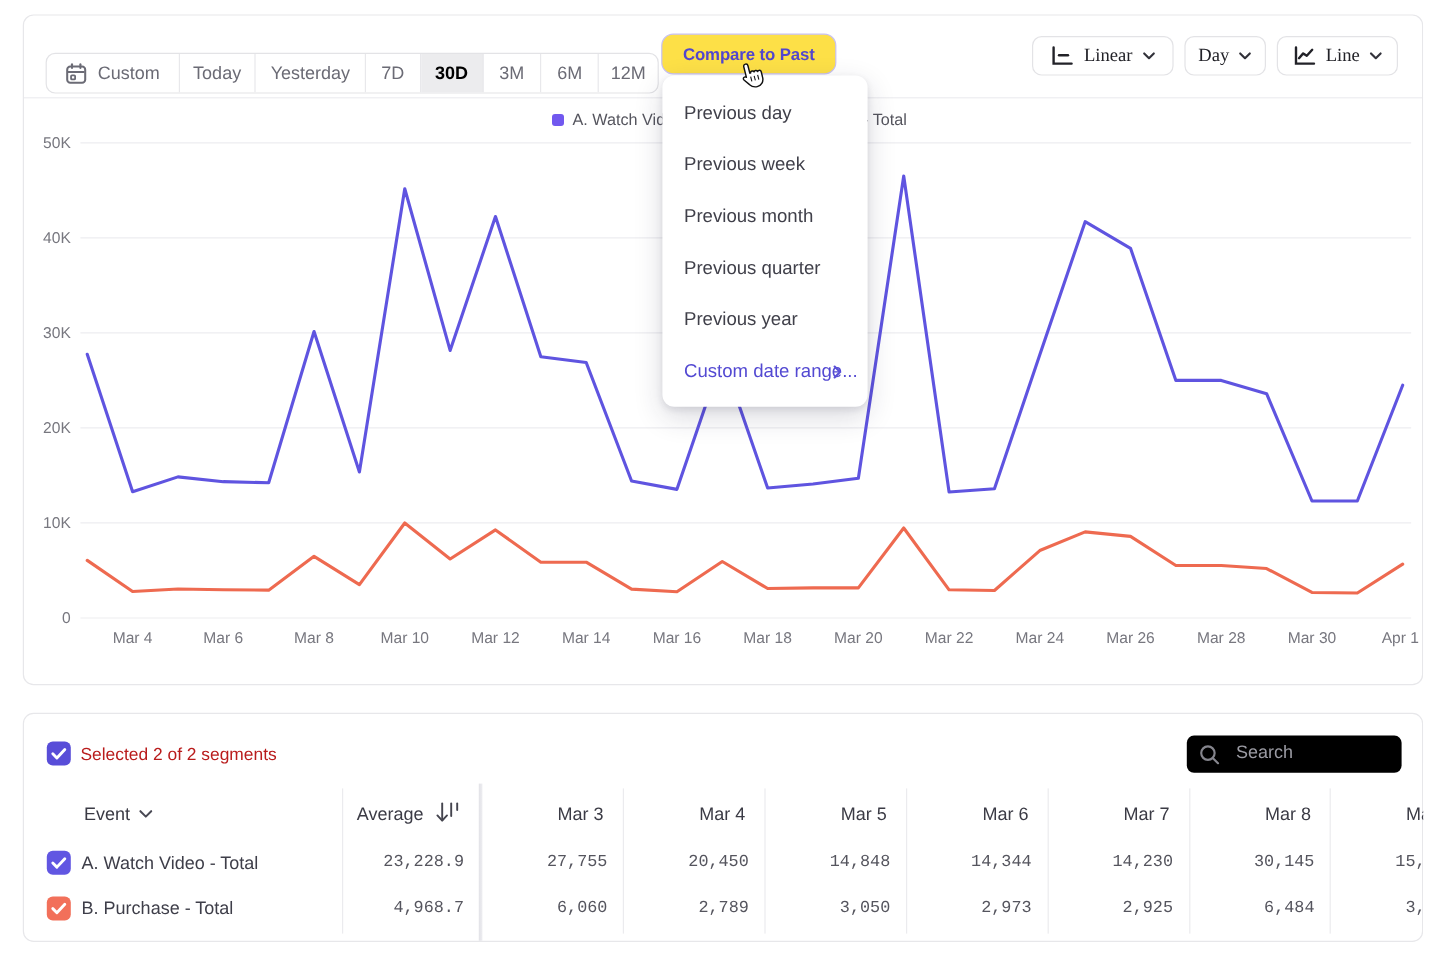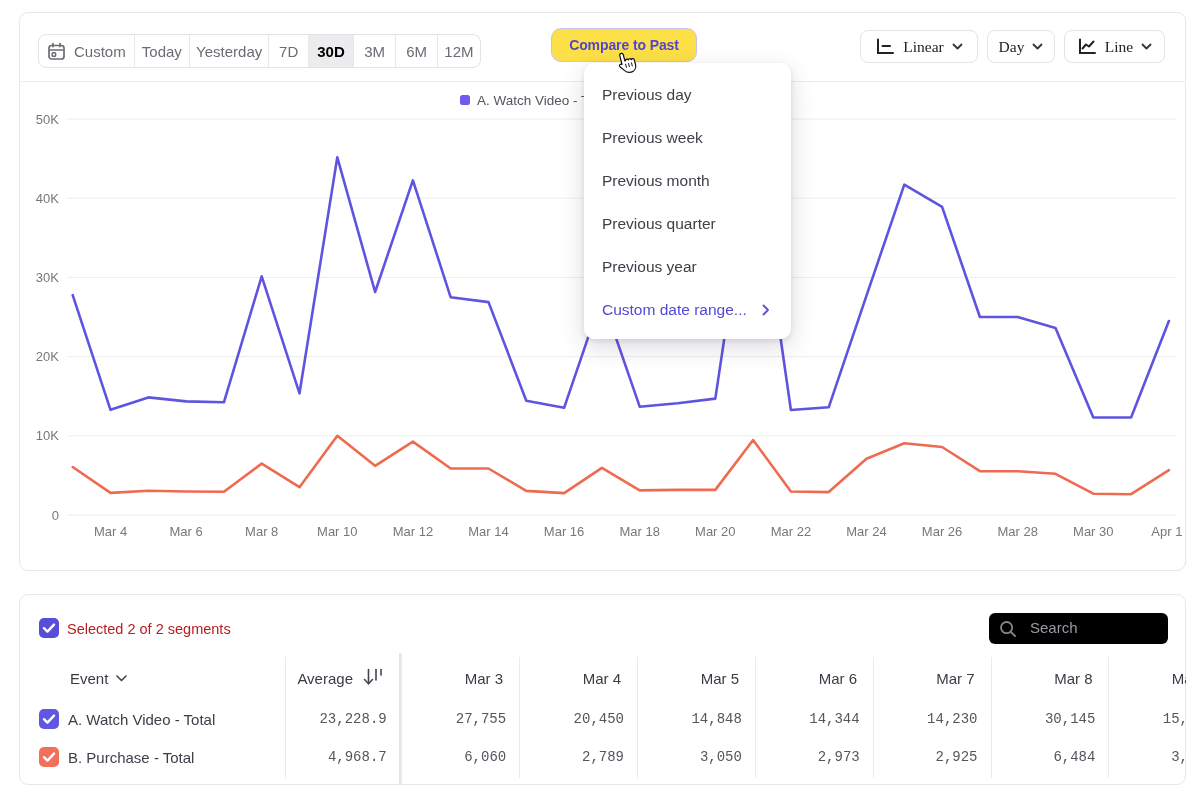--- a/index.html
+++ b/index.html
@@ -3,33 +3,33 @@
 <meta charset="utf-8">
 <style>
 * { margin:0; padding:0; box-sizing:border-box; }
 html,body { width:1200px; height:802px; background:#fff; font-family:"Liberation Sans",sans-serif; overflow:hidden; }
 body { position:relative; }
 .card { position:absolute; background:#fff; border:1px solid #e7e7ea; border-radius:9px; }
 #card1 { left:19px; top:12px; width:1167px; height:559px; }
 #card2 { left:19px; top:594px; width:1167px; height:191px; overflow:hidden; }
 #tooldiv { position:absolute; left:20px; top:81px; width:1165px; height:1px; background:#ededf0; }
 
-#seg { position:absolute; left:38px; top:34px; width:443px; height:34px; border:1px solid #e3e3e6; border-radius:8px; display:flex; align-items:stretch; overflow:hidden; }
+#seg { position:absolute; left:38px; top:44px; width:511px; height:34px; border:1px solid #e3e3e6; border-radius:8px; display:flex; align-items:stretch; overflow:hidden; }
 #seg .s { display:flex; align-items:center; justify-content:center; border-right:1px solid #e8e8eb; color:#6b6b75; font-size:15px; }
 #seg .s:last-child { border-right:none; }
 #seg .sel { background:#ececee; color:#000000; font-weight:700; }
 
 #cmp { position:absolute; left:551px; top:28px; width:146px; height:34px; background:#fde047; border:1px solid #c8c1f1; border-radius:10px; color:#5246ce; font-size:14px; font-weight:600; letter-spacing:-0.1px; display:flex; align-items:center; justify-content:center; }
 
 .rbtn { position:absolute; top:30px; height:33px; background:#fff; border:1px solid #e3e3e6; border-radius:8px; display:flex; align-items:center; justify-content:center; gap:8px; color:#222228; font-size:15.5px; font-weight:500;font-family:Liberation Serif, serif; }
 #blin { left:860px; width:118px; }
 #bday { left:987px; width:68px; }
 #bline { left:1064px; width:101px; }
 
-#menu { position:absolute; left:552px; top:63px; width:207px; height:276px; background:#fff; border-radius:10px; box-shadow:0 2px 5px rgba(30,30,60,.10), 0 8px 24px rgba(30,30,60,.16); z-index:30; padding-top:10px;margin-left:32px; }
+#menu { position:absolute; left:552px; top:63px; width:171px; height:276px; background:#fff; border-radius:10px; box-shadow:0 2px 5px rgba(30,30,60,.10), 0 8px 24px rgba(30,30,60,.16); z-index:30; padding-top:10px; }
 #menu .mi { height:43px; display:flex; align-items:center; padding-left:18px; color:#40404a; font-size:15.5px; }
 #menu .mc { color:#5349d2; position:relative; }
 #cursor { position:absolute; left:613px; top:51px; z-index:40; transform:rotate(-14deg); transform-origin:10px 3px; }
 #clipR { position:absolute; left:1186px; top:0; width:14px; height:802px; background:#fff; z-index:10; }
 
 #chk1 { position:absolute; left:39px; top:618px; width:20px; height:20px; border-radius:5px; background:#584dd8; z-index:5;}
 .ckA { position:absolute; left:39px; width:20px; height:20px; border-radius:5px; z-index:5; }
 #seltxt { position:absolute; left:67px; top:621px; font-size:14.5px; color:#b91c1c; }
 #search { position:absolute; left:989px; top:613px; width:179px; height:31px; background:#000000; border-radius:6px;text-decoration:underline; }
 #search span { position:absolute; left:41px; top:6px; font-size:15px; color:#9b9ba3; }

